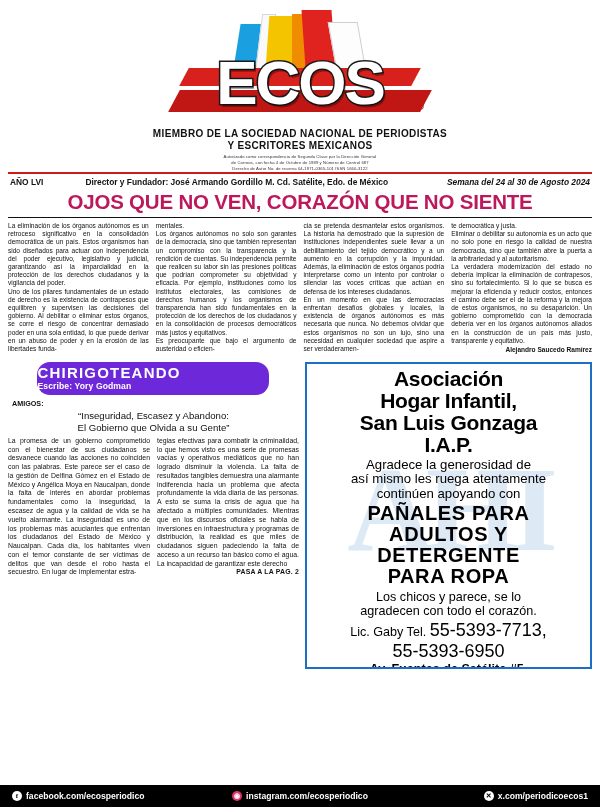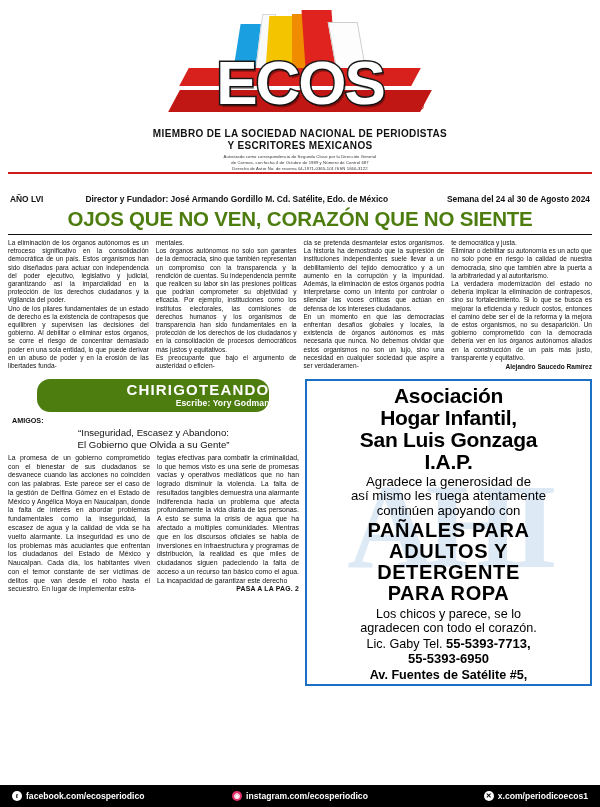--- a/index.html
+++ b/index.html
@@ -83,33 +83,33 @@
   }
   .masthead-legal {
     font-size: 4.2px; color: #333; text-align: center; line-height: 1.45;
     width: 320px; margin-top: 1px; letter-spacing: .1px;
   }
 
   
   .rule-red { height: 2px; background: #cf1a17; margin: 0 8px; }
   .infobar {
     display: flex; align-items: center;
-    margin: 0 8px; padding: 20px 2px 2px 2px;
+    margin: 0 8px; padding: 3px 2px 2px 2px;
     font-size: 8.4px; font-weight: bold; color: #111;
     font-family: "Liberation Sans", sans-serif;
   }
   .infobar .i1 { width: 13%; }
   .infobar .i2 { width: 33%; text-align: left; }
   .infobar .i3 { width: 27%; }
-  .infobar .i4 { width: 27%; text-align: right; }
+  .infobar .i4 { width: 27%; text-align: right; font-style: italic; }
   .headline {
     text-align: center;
     font-size: 20.5px;
     font-weight: bold;
-    color: #4d7c0f;
+    color: #be185d;
     letter-spacing: -.2px;
     margin: 1px 0 3px 0;
     font-family: "Liberation Sans", sans-serif;
   }
   .rule-thin { height: 1px; background: #111; margin: 0 8px 4px 8px; }
 
   
   .edit-cols {
     display: flex;
     margin: 0 8px;
@@ -129,26 +129,26 @@
   
   .lower {
     display: flex;
     margin: 8px 8px 0 8px;
     gap: 6px;
   }
   .lower-left { width: 295px; }
   .lower-right { width: 291px; }
 
   .chirigo-bar {
-    background: #4d7c0f;
+    background: #6d28d9;
     color: #fff;
     border-radius: 13px;
     width: 232px;
     margin: 0 auto;
-    text-align: right;
+    text-align: left;
     padding: 3px 0 4px 0;
   }
   .chirigo-title {
     font-size: 15px; font-weight: bold; letter-spacing: 1.2px;
     line-height: 1.05;
   }
   .chirigo-sub {
     font-size: 8.6px; font-weight: bold; letter-spacing: .1px;
     line-height: 1.1; margin-top: 1px;
   }
@@ -207,21 +207,21 @@
   .ad-body {
     font-size: 13.2px; color: #000; line-height: 1.12; margin-top: 2px;
   }
   .ad-h2 {
     font-size: 20px; font-weight: bold; color: #000;
     line-height: 1.06; letter-spacing: .6px; margin-top: 1px;
   }
   .ad-body2 {
     font-size: 12.6px; color: #000; line-height: 1.14; margin-top: 2px;
   }
-  .ad-phone { font-weight: bold; font-size: 13px; }
+  .ad-phone { font-weight: normal; font-size: 18px; }
   .ad-addr {
     font-size: 12.6px; font-weight: bold; color: #000; line-height: 1.14;
     margin-top: 1px;
   }
 
   
   .footer {
     position: absolute; left: 0; bottom: 0; width: 600px;
     height: 22px;
     background: #000;

